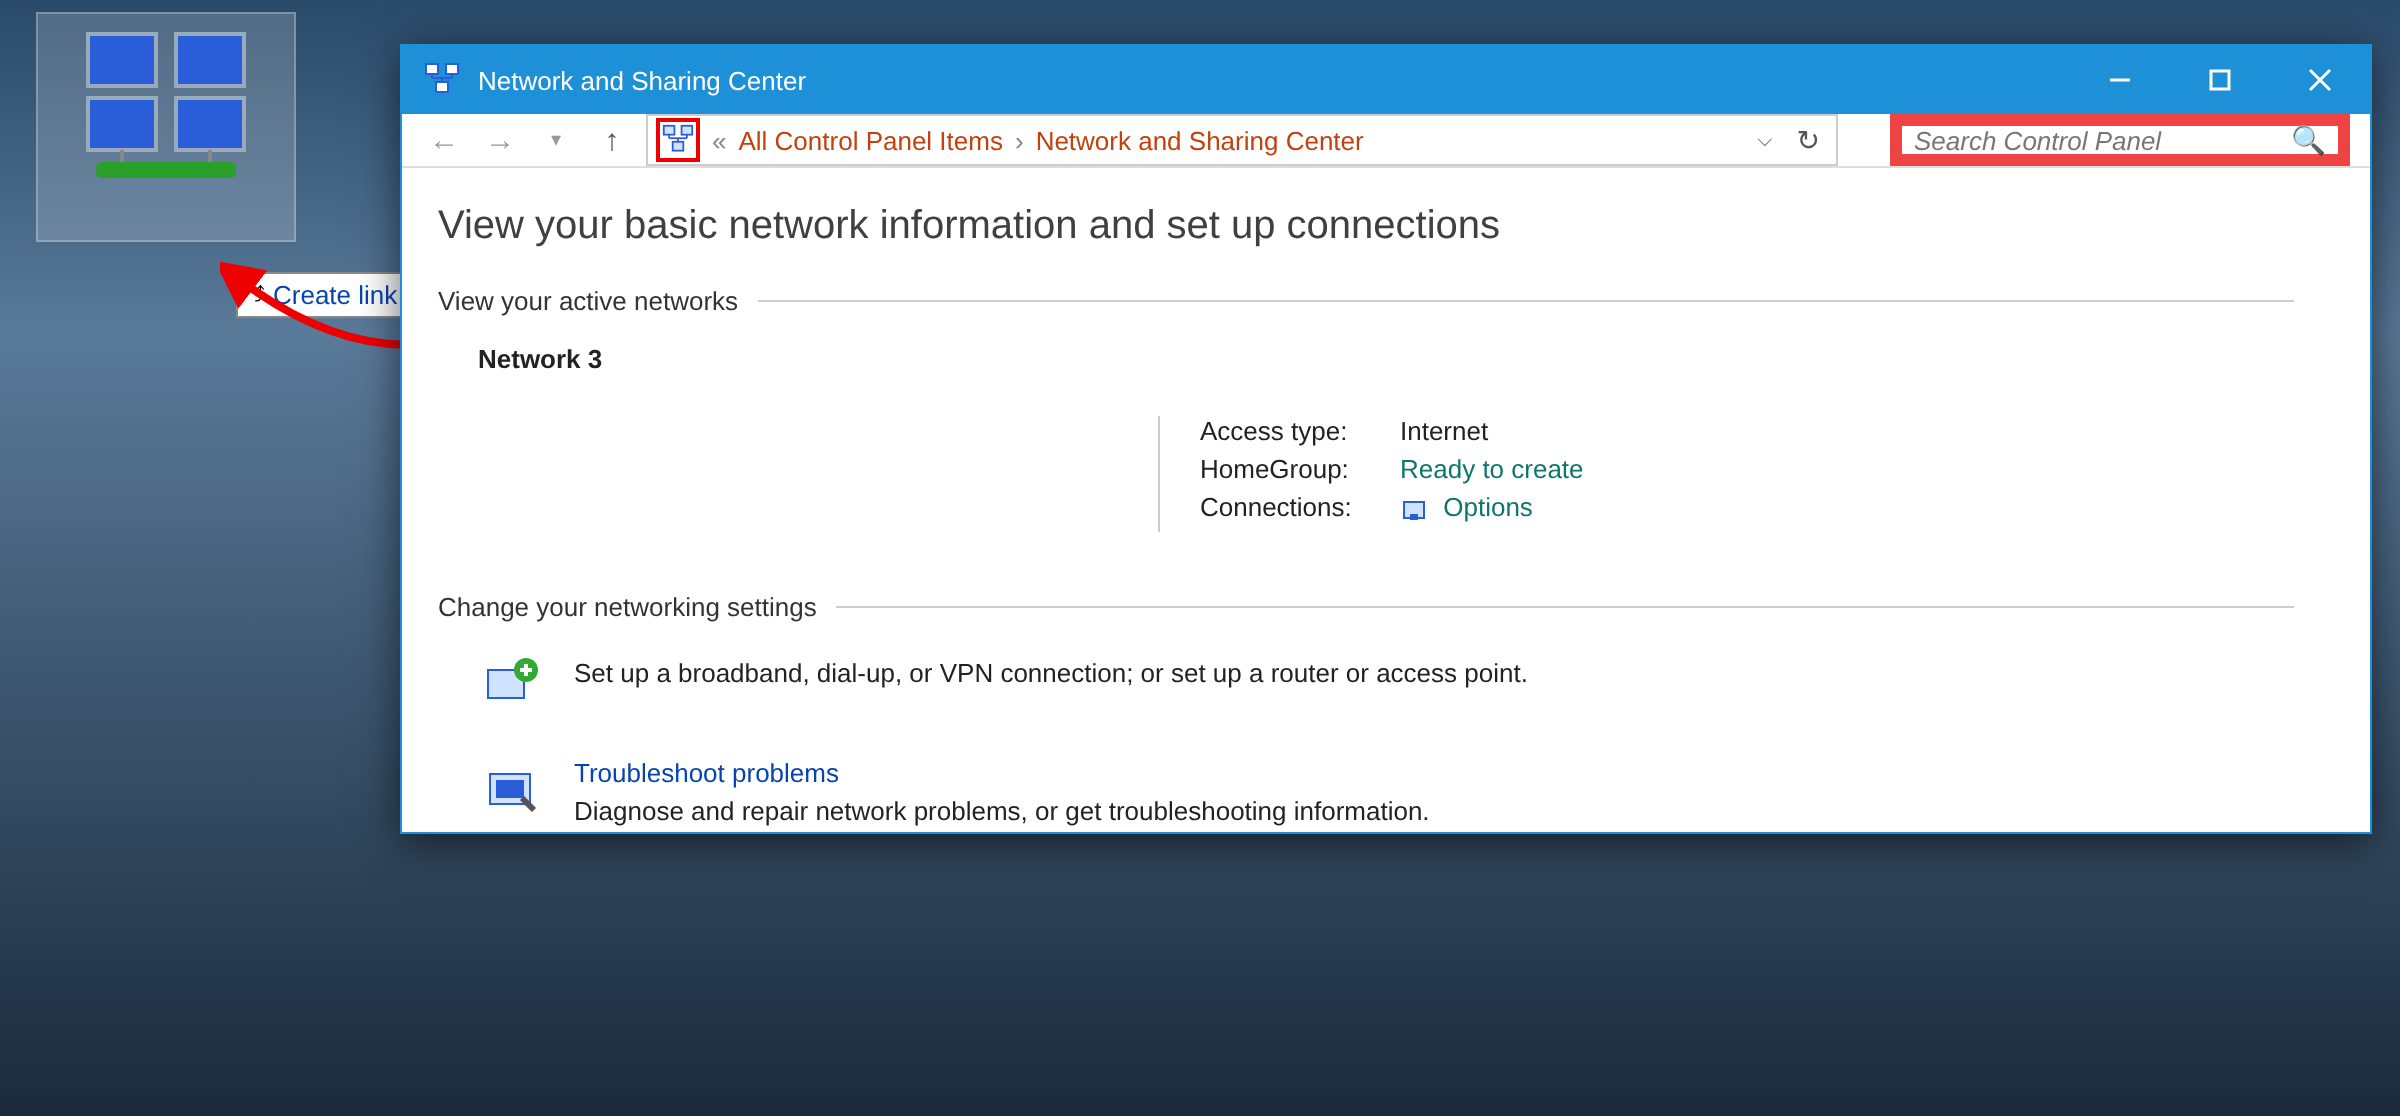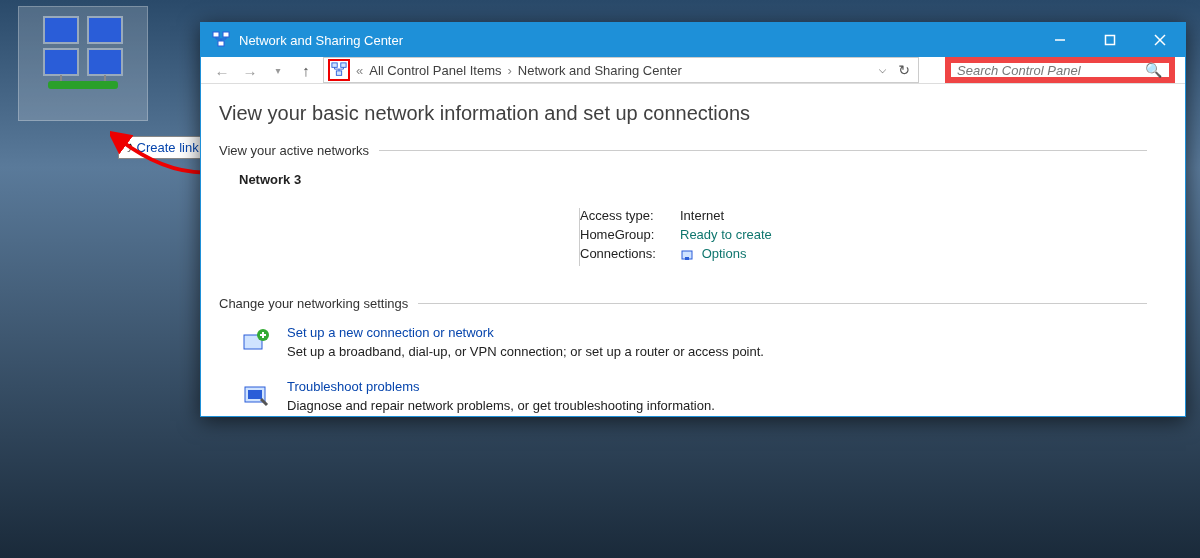--- a/index.html
+++ b/index.html
@@ -77,21 +77,21 @@
     gap: 2px;
     font-size: 13px;
     position: relative;
   }
   .loc-icon-wrap {
     width: 22px; height: 22px;
     border: 2px solid #e00;
     display:flex;align-items:center;justify-content:center;
   }
   .loc-box .sep { color: #888; margin: 0 4px; }
-  .loc-box .crumb { color: #404040; }
+  .loc-box .crumb { color: #c2410c; }
   .loc-box .dd { margin-left:auto; color:#666; font-size:10px; margin-right:6px;}
   .refresh { color:#555; font-size:14px; padding:0 4px; }
   .search-box {
     width: 230px; height: 26px;
     border: 6px solid #ef4444;
     display:flex; align-items:center;
     padding: 0 6px;
     color: #777;
     font-style: italic;
     margin-left: 20px;
@@ -112,21 +112,21 @@
     flex:1;
     padding: 18px 38px 18px 18px;
   }
   .main h1 { font-size: 20px; color:#404040; font-weight:400; margin: 0 0 18px 0; }
   .section-h { font-size:13px; color:#333; display:flex; align-items:center; gap:10px; margin-bottom:14px; }
   .section-h .rule { flex:1; height:1px; background:#ccc; }
   .netrow { display:flex; padding-left:20px; margin-bottom:30px; }
   .netleft { width:340px; }
   .netleft .nm { font-weight:600; }
   .netleft .sub { margin-top:4px; }
-  .netright { border-left:1px solid #ccc; font-size:13px;margin-top:36px; }
+  .netright { border-left:1px solid #ccc; padding-left:20px; font-size:13px;margin-top:36px; }
   .kv { display:flex; margin-bottom:4px; }
   .kv .k { width:100px; }
   .kv .v a { color:#0f766e; cursor:pointer; }
   .kv .ethico { width:14px;height:14px; display:inline-block; vertical-align:middle; margin-right:4px; }
   .item { display:flex; gap:14px; padding-left:20px; margin-bottom:20px; }
   .item .iico { width:34px; height:34px; display:flex;align-items:center;justify-content:center; }
   .item .txt .ttl { color:#0645ad; cursor:pointer; }
   .item .txt .desc { margin-top:4px; }
 </style>
 </head>
@@ -267,21 +267,20 @@
 
       <div class="item">
         <div class="iico">
           <svg width="30" height="30" viewBox="0 0 30 30">
             <rect x="3" y="8" width="18" height="14" fill="#cfe3ff" stroke="#2a5dd8"></rect>
             <circle cx="22" cy="8" r="6" fill="#3a3"></circle>
               <path d="M22 5 v6 M19 8 h6" stroke="#fff" stroke-width="2"></path>
           </svg>
         </div>
         <div class="txt">
-          <div class="ttl">Set up a new connection or network</div>
           <div class="desc">Set up a broadband, dial-up, or VPN connection; or set up a router or access point.</div>
         </div>
       </div>
 
       <div class="item">
         <div class="iico">
           <svg width="30" height="30" viewBox="0 0 30 30">
             <rect x="4" y="6" width="20" height="15" fill="#cfe3ff" stroke="#2a5dd8"></rect>
             <rect x="7" y="9" width="14" height="9" fill="#2a5dd8"></rect>
             <path d="M20 18 l6 6" stroke="#555" stroke-width="3"></path>

